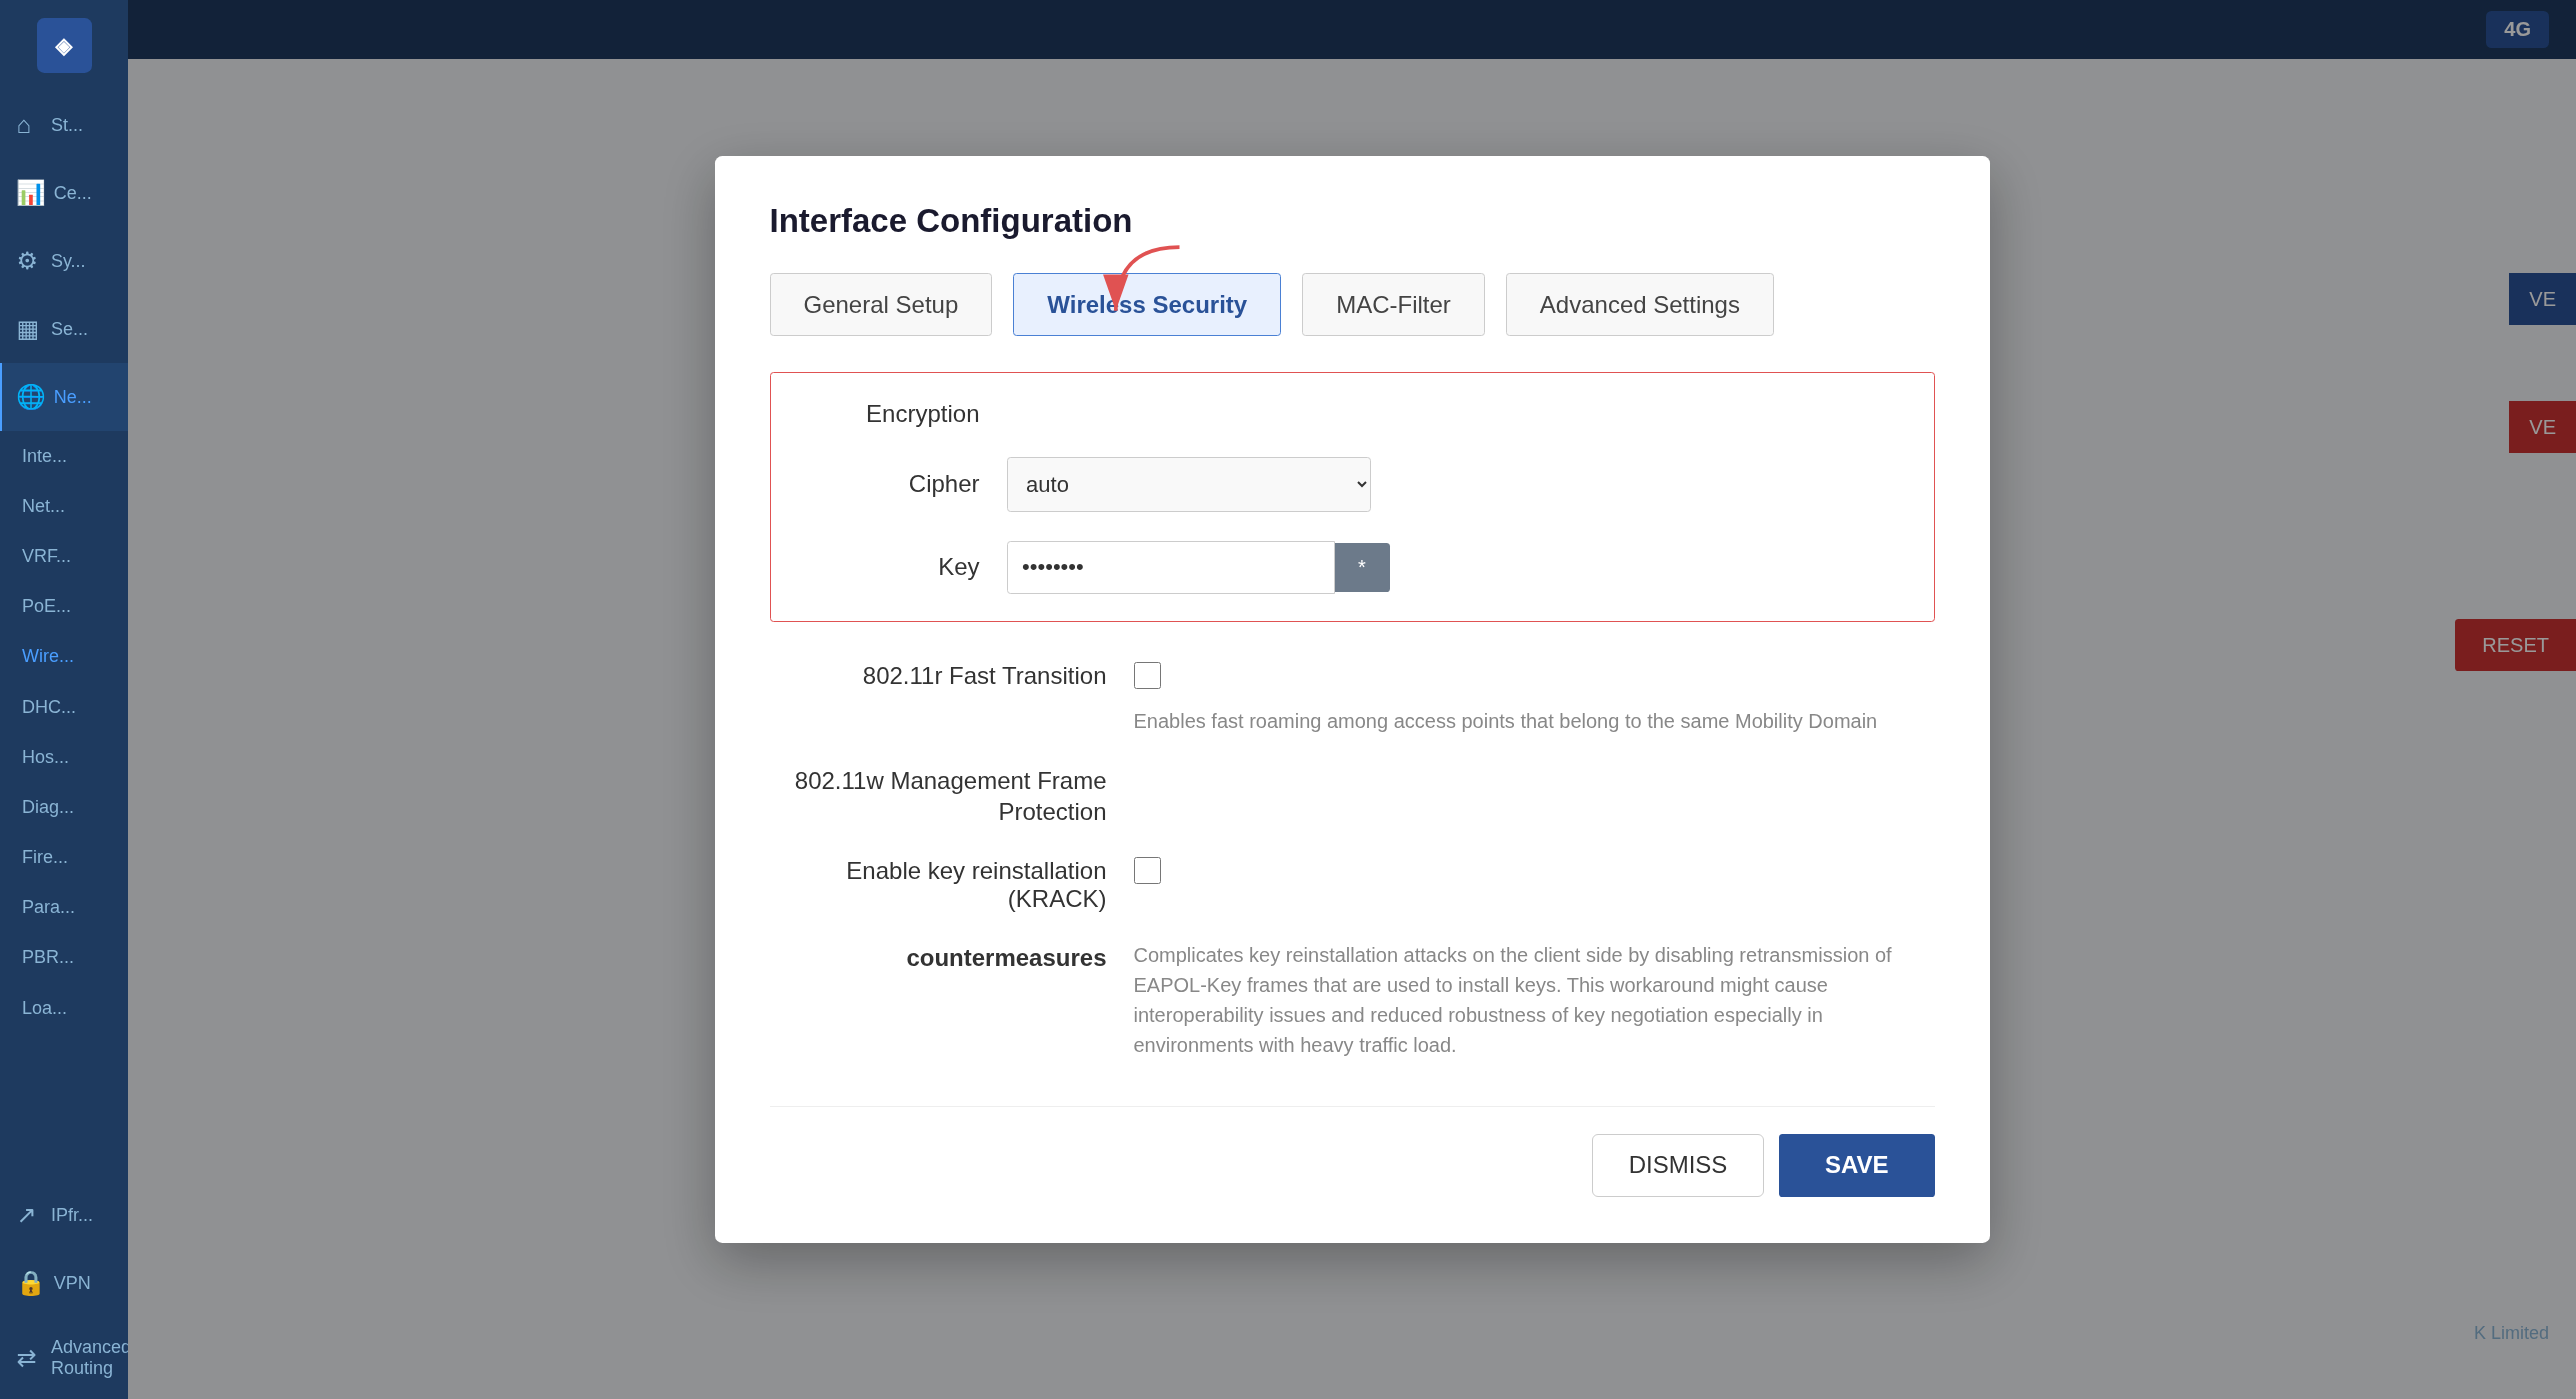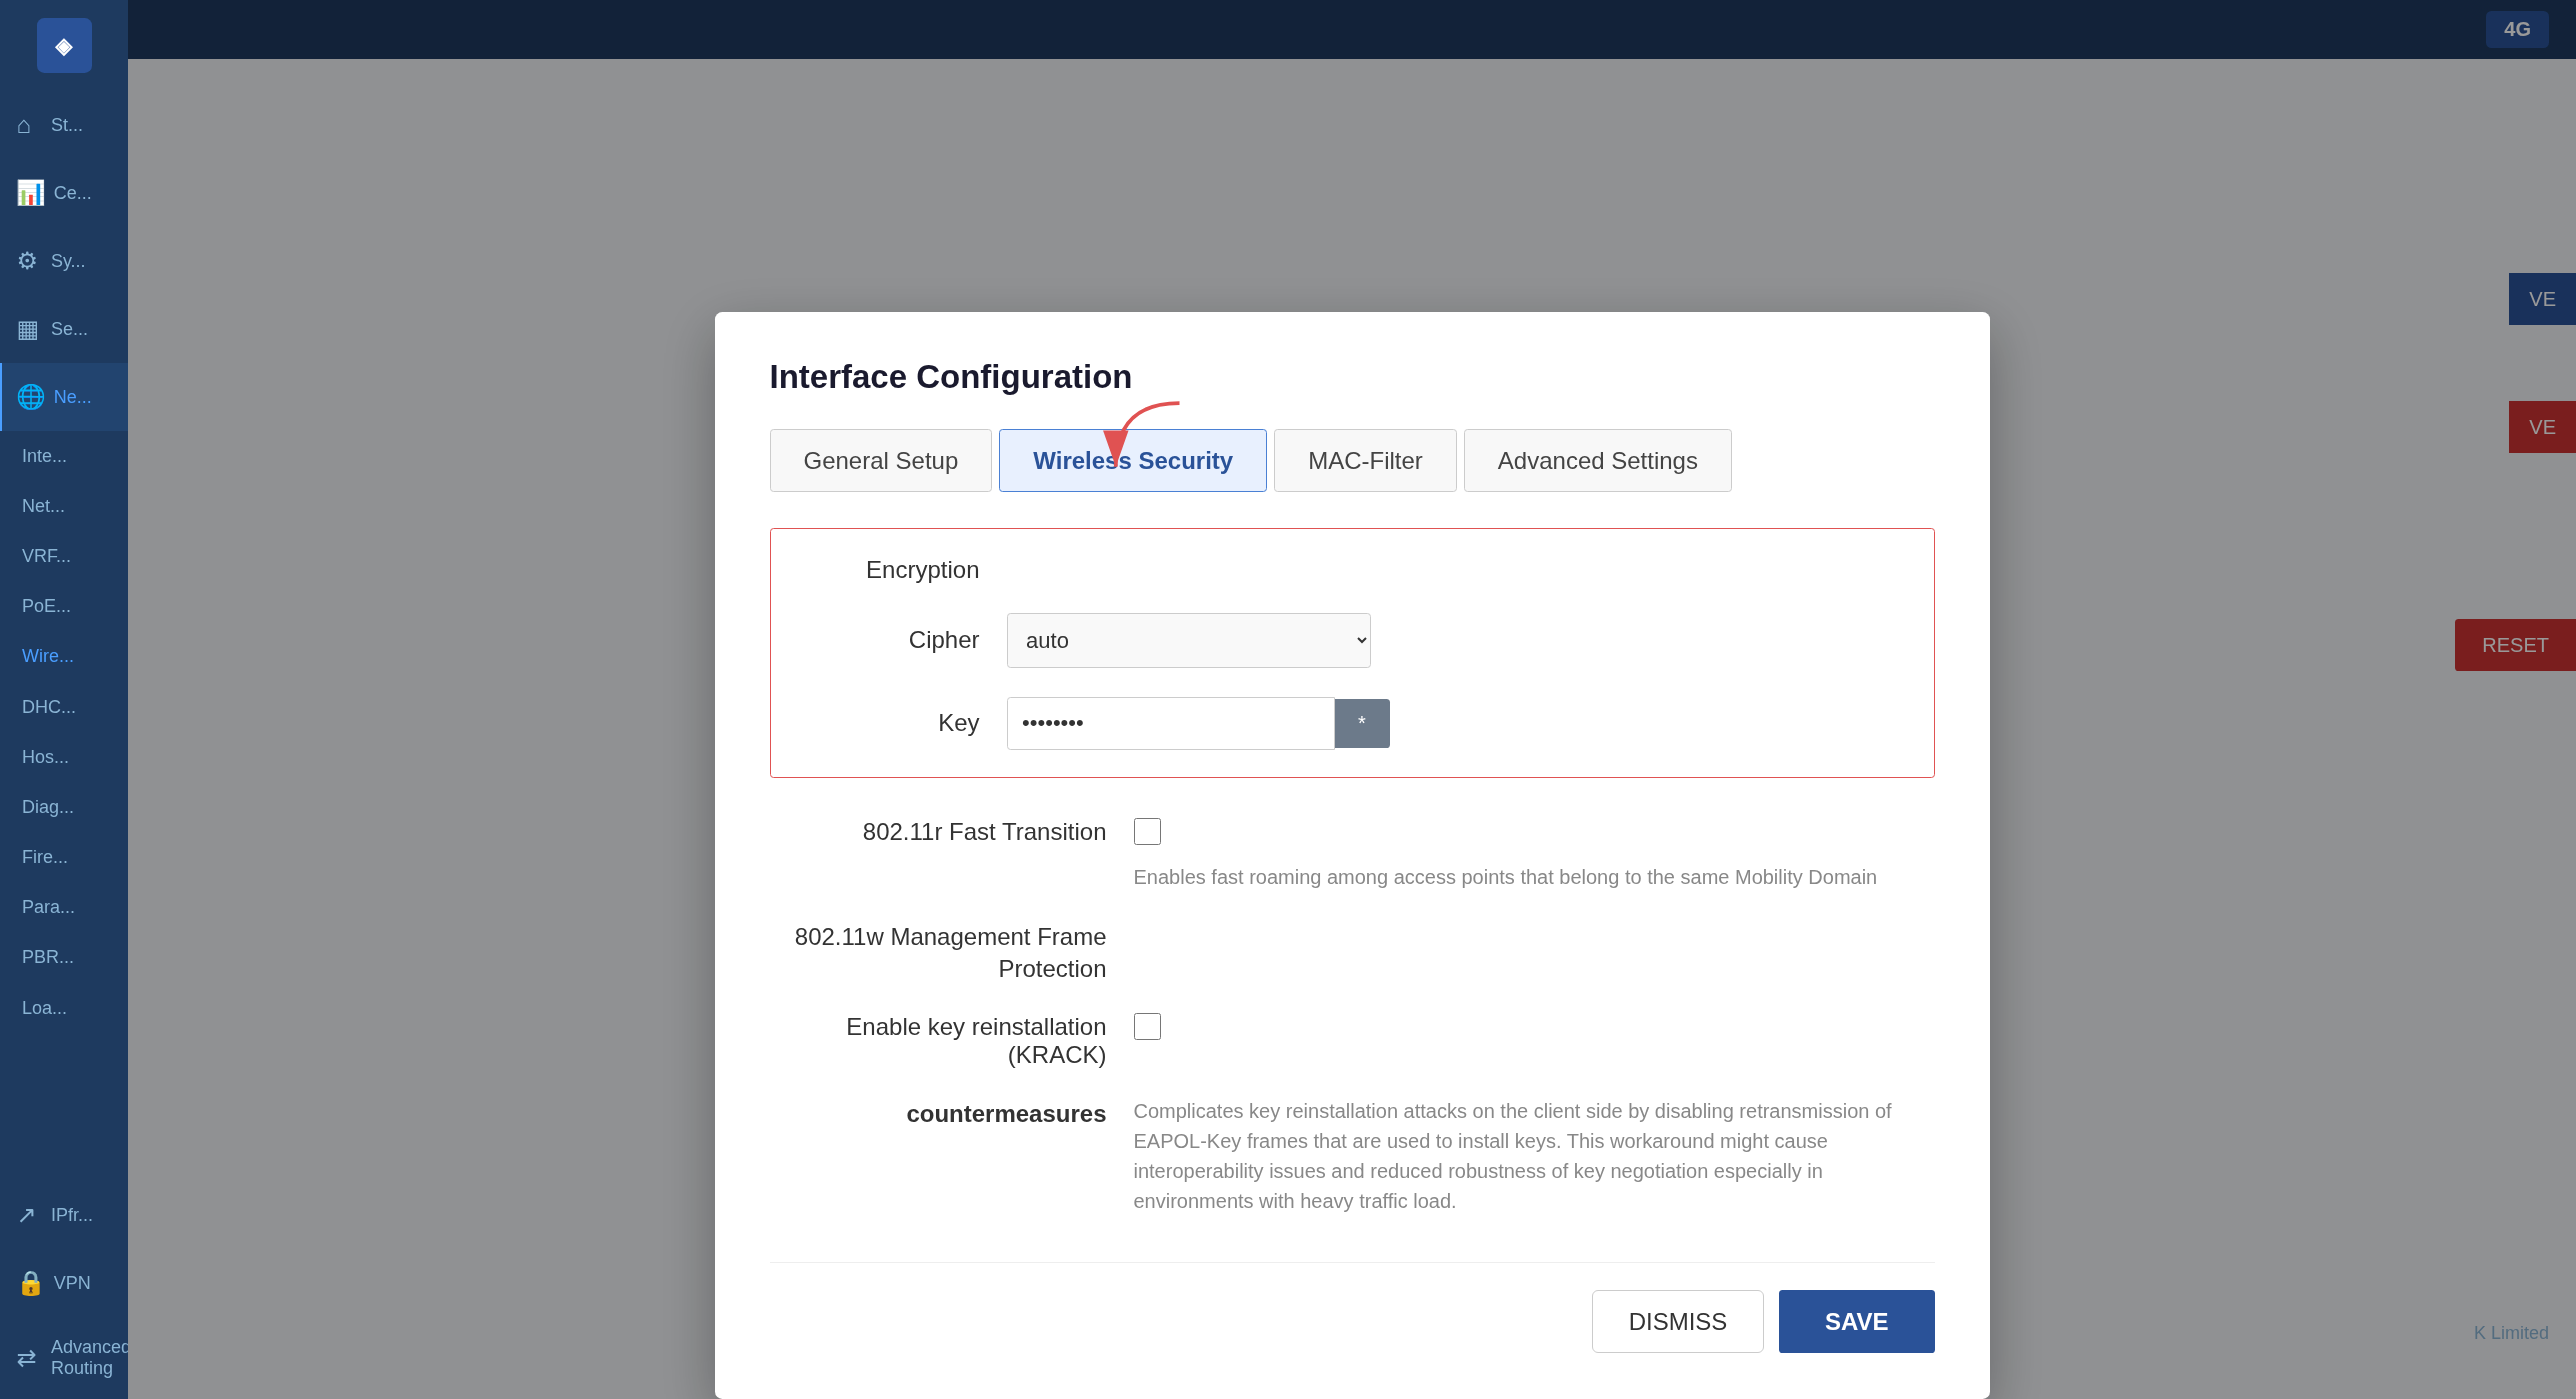--- a/index.html
+++ b/index.html
@@ -92,21 +92,21 @@
 
     
     .modal-overlay {
       position: absolute;
       top: 0;
       left: 0;
       right: 0;
       bottom: 0;
       background: rgba(0,0,0,0.4);
       display: flex;
-      align-items: flex-end;
+      align-items: center;
       justify-content: center;
       z-index: 100;
     }
 
     .modal {
       background: white;
       border-radius: 7.3px;
       width: 1275px;
       max-height: 90vh;
       overflow-y: auto;
@@ -118,21 +118,21 @@
     .modal-title {
       font-size: 33px;
       font-weight: 700;
       color: #1a1a2e;
       margin-bottom: 33px;
     }
 
     
     .tabs {
       display: flex;
-      gap: 7px;
+      gap: 21px;
       margin-bottom: 36px;
       flex-wrap: wrap;
     }
     .tab {
       padding: 16.4px 33px;
       border: 0.9px solid #ccc;
       border-radius: 3.6px;
       background: #f8f8f8;
       cursor: pointer;
       font-size: 24px;

